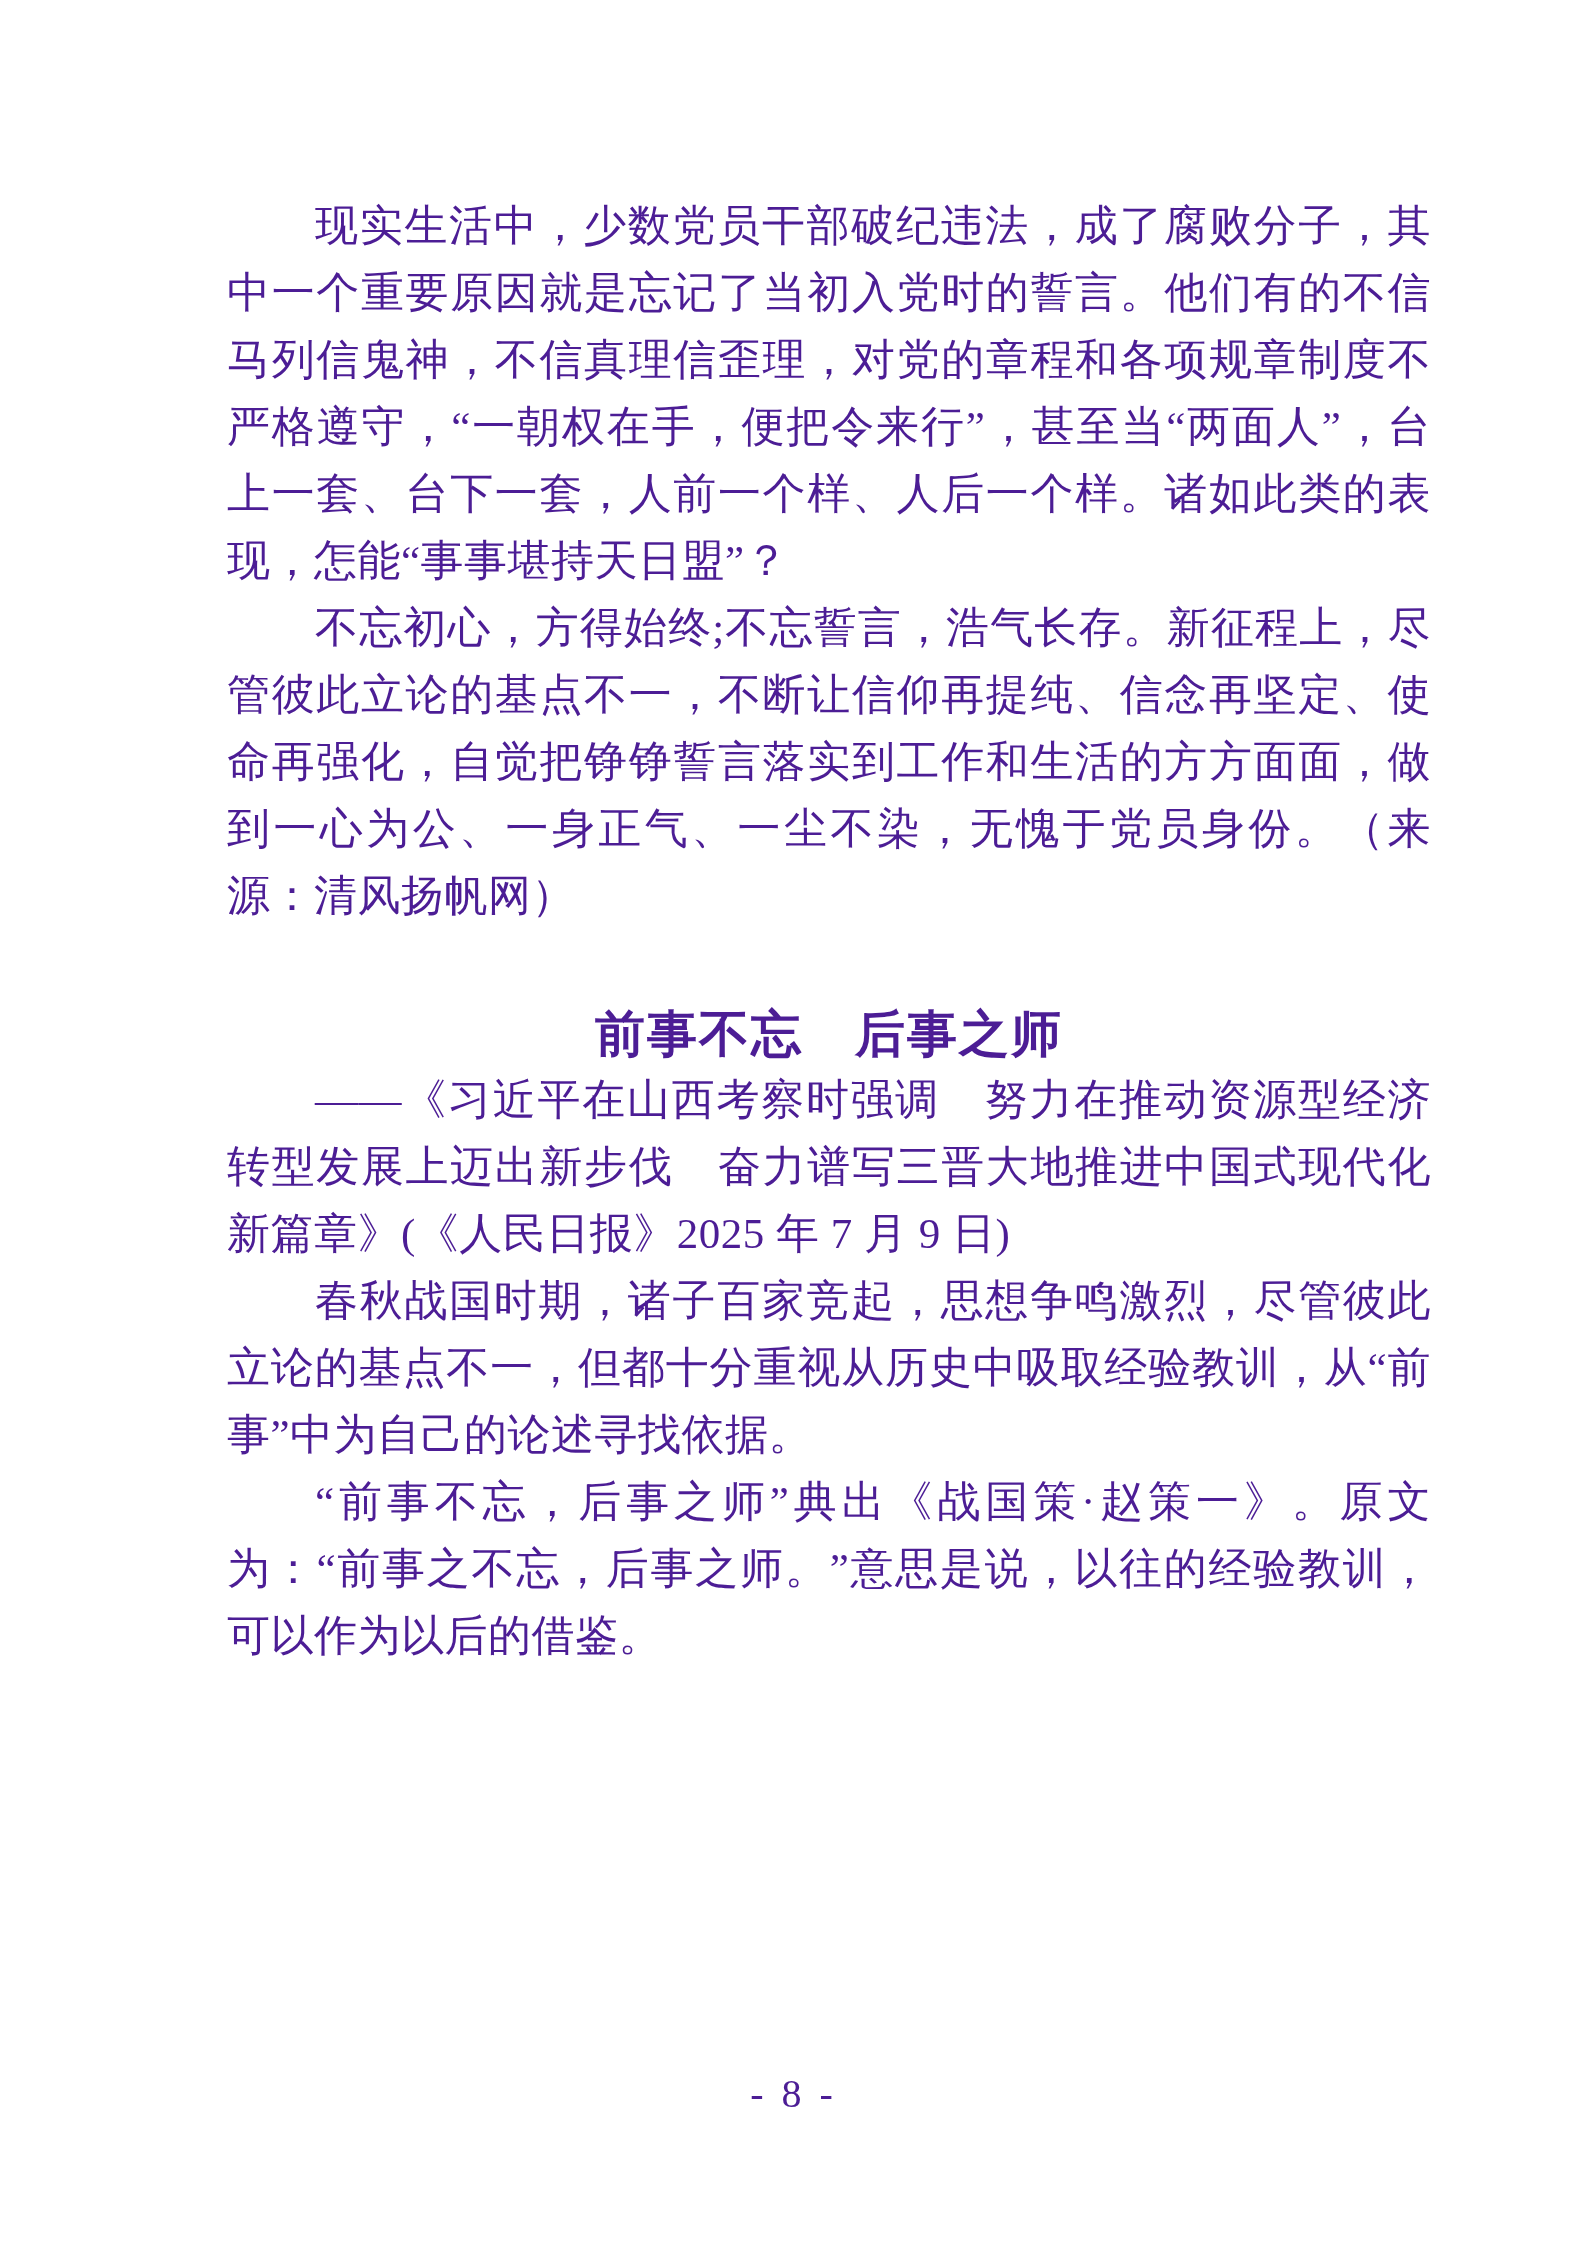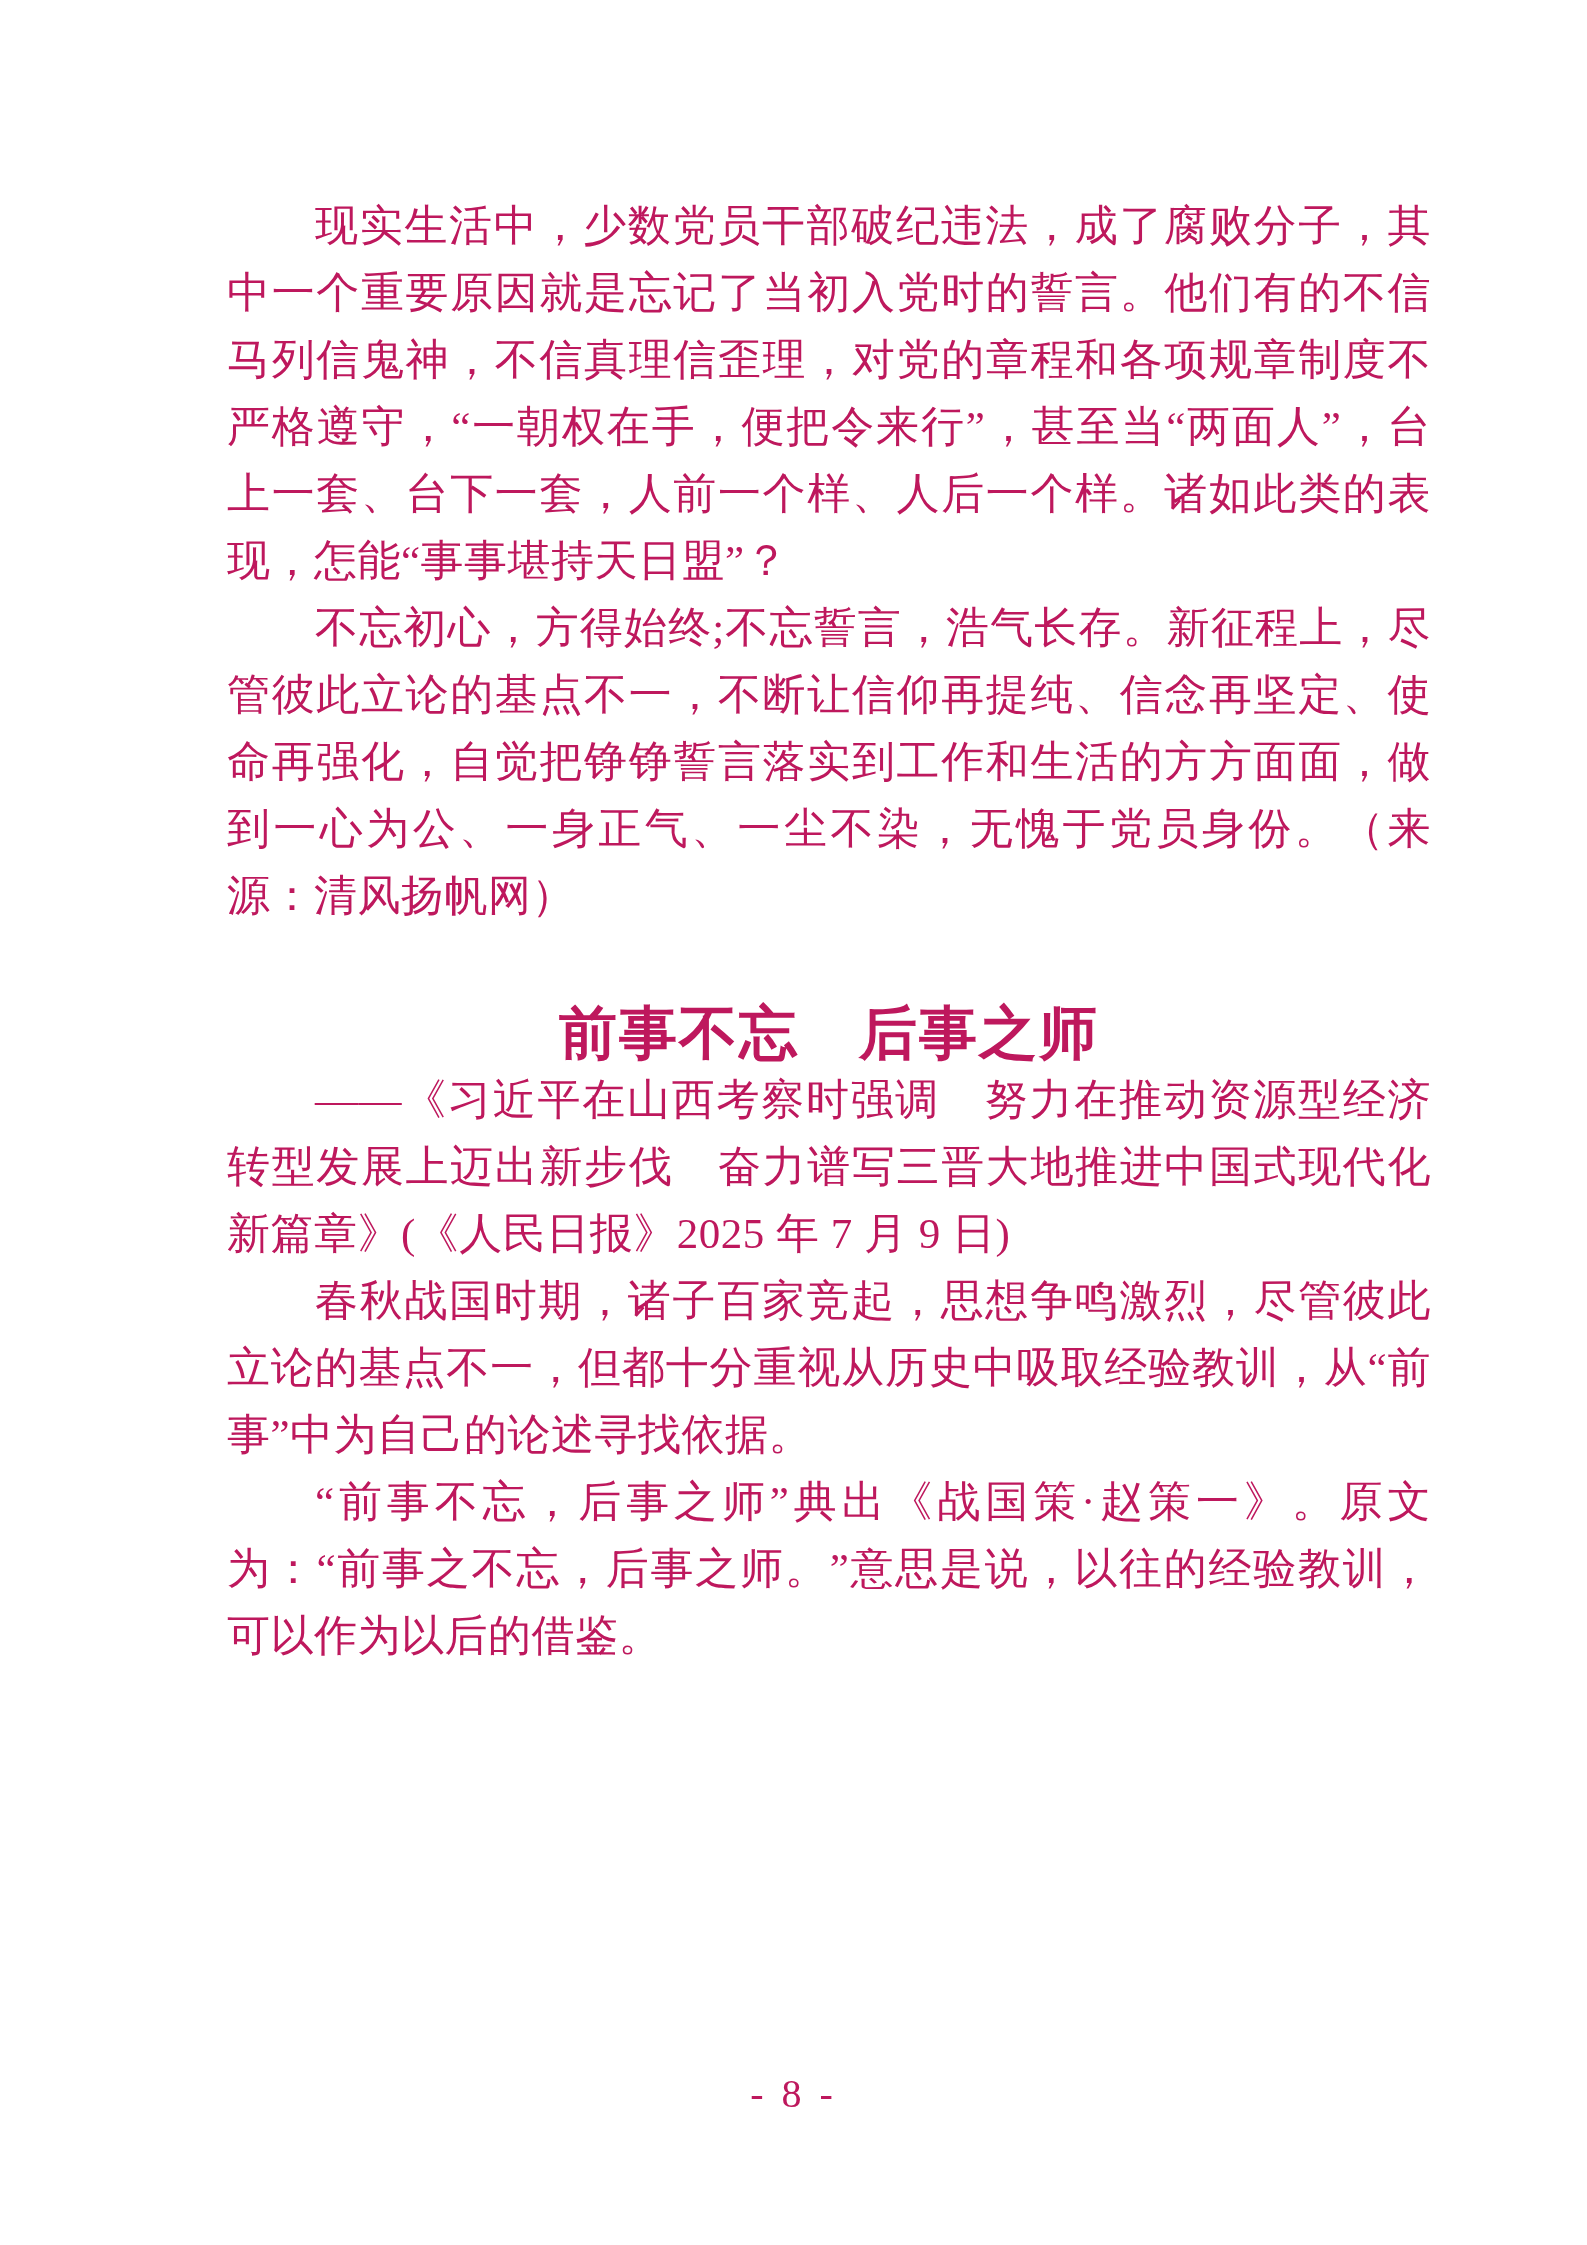--- a/index.html
+++ b/index.html
@@ -4,21 +4,21 @@
 <style>
   * { margin: 0; padding: 0; box-sizing: border-box; }
   html, body { background: #e8e8e8; }
   .page {
     position: relative;
     width: 1587px;
     height: 2245px;
     background: #ffffff;
     margin: 0 auto;
     font-family: "Liberation Serif", "DejaVu Serif", serif;
-    color: #be185d;
+    color: #4c1d95;
     overflow: hidden;
   }
   .content {
     position: absolute;
     left: 227px;
     top: 192px;
     width: 1204px;
   }
   .body {
     font-size: 43px;
@@ -30,21 +30,21 @@
   }
   .section-header {
     margin-top: 164px;
     font-size: 44px;
     line-height: 67px;
     font-weight: 500;
     letter-spacing: 1px;
   }
   .title {
     margin-top: 73px;
-    font-size: 58px;
+    font-size: 50px;
     line-height: 64px;
     font-weight: bold;
     text-align: center;
     letter-spacing: 2px;
   }
   .after-title { margin-top: 4px; }
   .footer {
     position: absolute;
     top: 2072px;
     left: 0;

